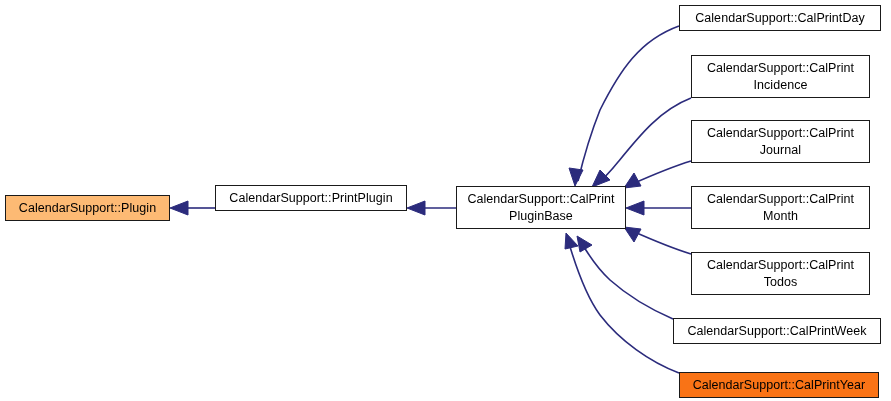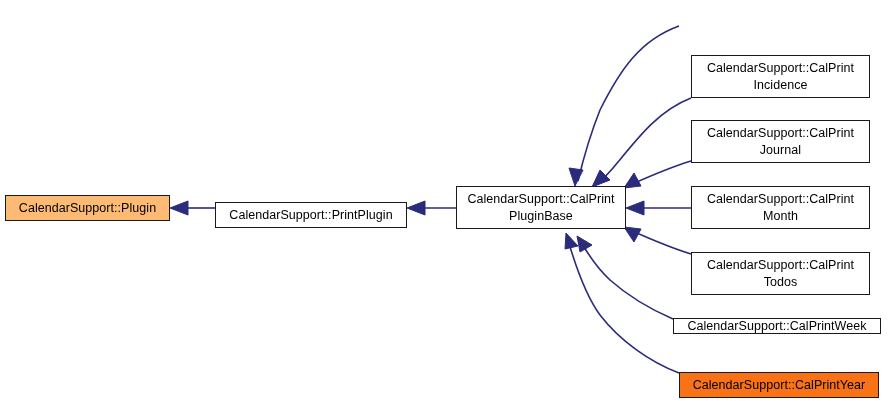--- a/index.html
+++ b/index.html
@@ -87,27 +87,28 @@
       <polygon points="577,236 592,245 580,252" fill="#2b2b7c" stroke="#2b2b7c" stroke-width="1"></polygon>
     </g>
 
     <g>
       <path d="M 679,373 C 650,362 620,341 600,315 C 586,296 575,264 568,240" fill="none" stroke="#2b2b7c" stroke-width="1.6"></path>
       <polygon points="566,233 578,246 565,249" fill="#2b2b7c" stroke="#2b2b7c" stroke-width="1"></polygon>
     </g>
   </svg>
 
   <div class="node" style="left: 5px; top: 195px; width: 165px; height: 26px; border-color: rgb(26, 26, 26); background: #fdba74;">CalendarSupport::Plugin</div>
-  <div class="node" style="left: 215px; top: 202px; width: 192px; height: 26px; border-color: rgb(26, 26, 26); background: rgb(255, 255, 255);">CalendarSupport::PrintPlugin</div>
+  <div class="node" style="left: 215px; top: 185px; width: 192px; height: 26px; border-color: rgb(26, 26, 26); background: rgb(255, 255, 255);">CalendarSupport::PrintPlugin</div>
   <div class="node" style="left: 456px; top: 186px; width: 170px; height: 43px; border-color: rgb(26, 26, 26); background: rgb(255, 255, 255);">CalendarSupport::CalPrint
 PluginBase</div>
+  <div class="node" style="left: 679px; top: 5px; width: 202px; height: 26px; border-color: rgb(26, 26, 26); background: rgb(255, 255, 255);">CalendarSupport::CalPrintDay</div>
   <div class="node" style="left: 691px; top: 55px; width: 179px; height: 43px; border-color: rgb(26, 26, 26); background: rgb(255, 255, 255);">CalendarSupport::CalPrint
 Incidence</div>
   <div class="node" style="left: 691px; top: 120px; width: 179px; height: 43px; border-color: rgb(26, 26, 26); background: rgb(255, 255, 255);">CalendarSupport::CalPrint
 Journal</div>
   <div class="node" style="left: 691px; top: 186px; width: 179px; height: 43px; border-color: rgb(26, 26, 26); background: rgb(255, 255, 255);">CalendarSupport::CalPrint
 Month</div>
   <div class="node" style="left: 691px; top: 252px; width: 179px; height: 43px; border-color: rgb(26, 26, 26); background: rgb(255, 255, 255);">CalendarSupport::CalPrint
 Todos</div>
-  <div class="node" style="left: 673px; top: 318px; width: 208px; height: 16px; border-color: rgb(26, 26, 26); background: rgb(255, 255, 255);">CalendarSupport::CalPrintWeek</div>
+  <div class="node" style="left: 673px; top: 318px; width: 208px; height: 26px; border-color: rgb(26, 26, 26); background: rgb(255, 255, 255);">CalendarSupport::CalPrintWeek</div>
   <div class="node" style="left: 679px; top: 372px; width: 200px; height: 26px; border-color: rgb(26, 26, 26); background: #f97316;">CalendarSupport::CalPrintYear</div>
 
 </div>
 
 </body></html>

